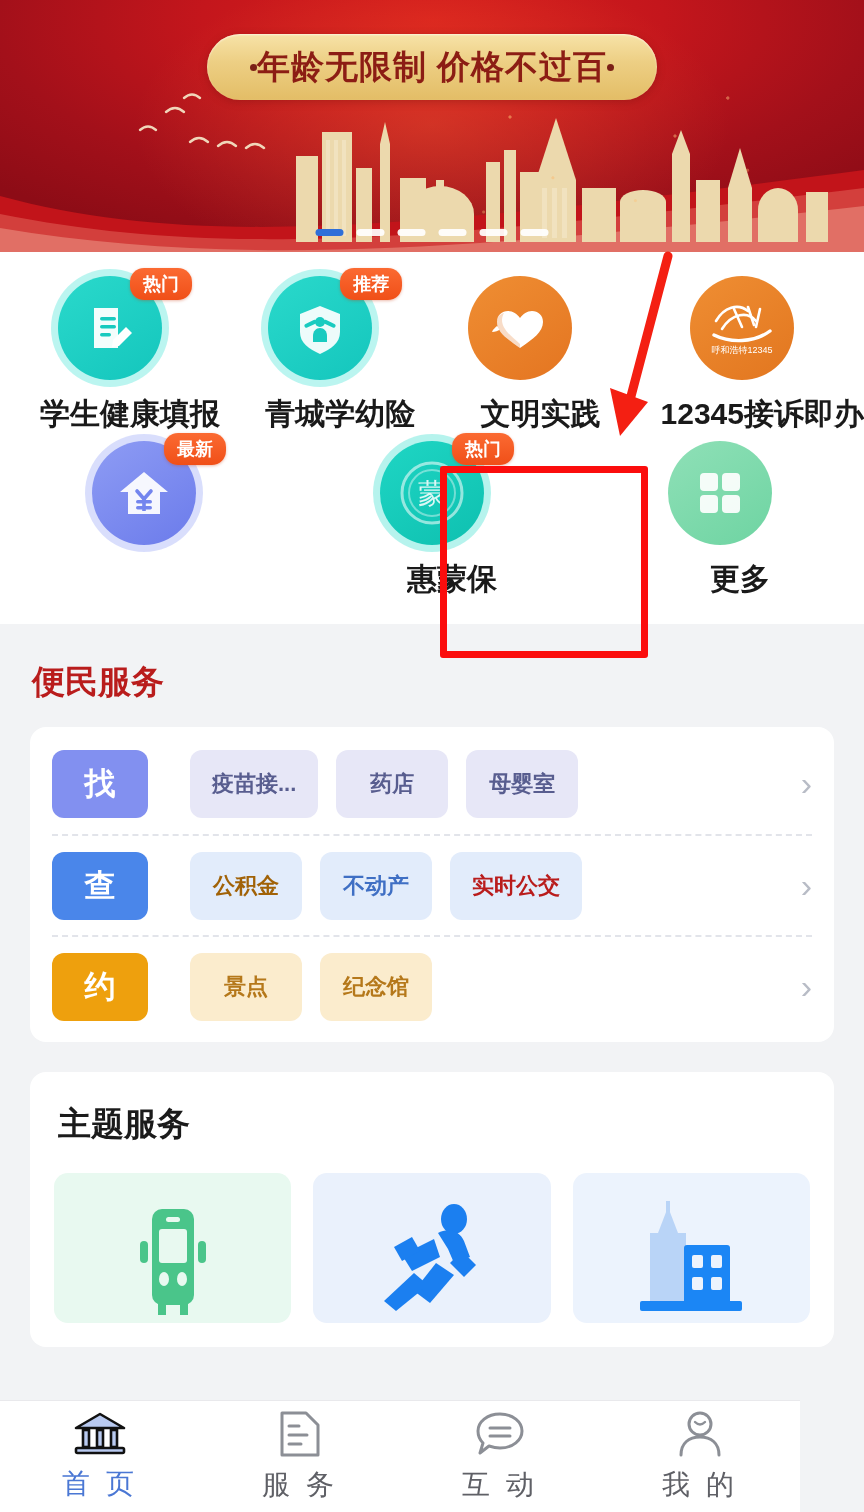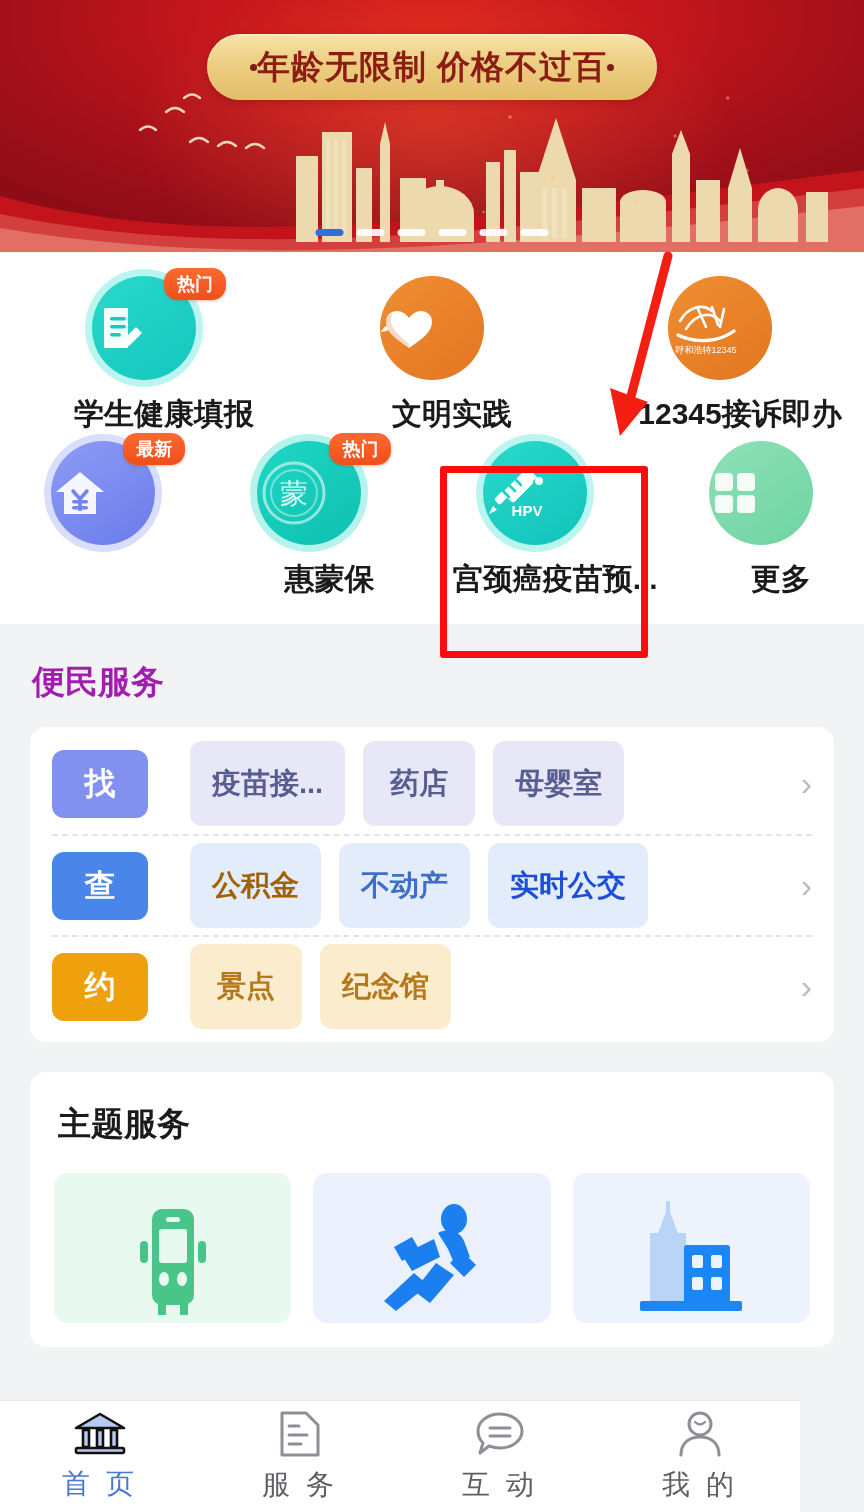--- a/index.html
+++ b/index.html
@@ -59,21 +59,21 @@
   
   .grid-wrap { background: #ffffff; padding: 24px 0 18px; }
   .grid-row { display: flex; }
   .grid-cell {
     flex: 1 1 25%; display: flex; flex-direction: column; align-items: center;
     position: relative; padding-bottom: 6px;
   }
   .icon-holder { position: relative; width: 104px; height: 104px; margin-bottom: 14px; }
   .icon-circle {
     width: 104px; height: 104px; border-radius: 50%;
-    display: flex; align-items: center; 
+    display: flex; align-items: center; justify-content: center;
     position: relative; z-index: 1;
   }
   .icon-glow {
     position: absolute; left: 50%; top: 50%; transform: translate(-50%,-50%);
     width: 118px; height: 118px; border-radius: 50%; z-index: 0; opacity: .38;
   }
   .badge {
     position: absolute; right: -30px; top: -8px; z-index: 3;
     background: linear-gradient(180deg, #fb6a32 0%, #f04f18 100%);
     color: #fff; font-size: 18px; font-weight: bold;
@@ -81,38 +81,38 @@
     box-shadow: 0 1px 3px rgba(200,60,20,.35);
   }
   .grid-label {
     font-size: 30px; font-weight: bold; color: #1a1a1a; white-space: nowrap;
     max-width: 216px; overflow: hidden; text-overflow: ellipsis; margin-left: 40px;
   }
 
   
   .section-pad { padding: 0 30px; }
   .section-title {
-    font-size: 33px; font-weight: bold; color: #a21caf;
+    font-size: 33px; font-weight: bold; color: #b91c1c;
     padding: 36px 0 22px 2px;
   }
   .card { background: #fff; border-radius: 16px; }
 
   .srv-card { padding: 6px 22px; }
   .srv-row { display: flex; align-items: center; height: 101px; }
   .srv-row + .srv-row { border-top: 2px dashed #e2e4ea; }
   .srv-tag {
     width: 96px; height: 68px; border-radius: 12px; flex: 0 0 auto;
     display: flex; align-items: center; justify-content: center;
     color: #fff; font-size: 31px; font-weight: bold;
   }
   .srv-chips { display: flex; align-items: center; gap: 18px; margin-left: 42px; flex: 1 1 auto; }
   .srv-chip {
-    height: 85px; border-radius: 12px; padding: 0 22px; min-width: 112px;
+    height: 68px; border-radius: 12px; padding: 0 22px; min-width: 112px;
     display: flex; align-items: center; justify-content: center;
-    font-size: 29px; font-weight: bold; white-space: nowrap;
+    font-size: 22px; font-weight: bold; white-space: nowrap;
   }
   .chev { color: #b8bcc6; font-size: 34px; margin-left: auto; padding-left: 10px; }
 
   .theme-card { margin-top: 30px; padding: 0 24px 24px; }
   .theme-head { font-size: 33px; font-weight: bold; color: #1b1b1b; padding: 30px 4px 26px; }
   .theme-grid { display: flex; gap: 22px; }
   .theme-item {
     flex: 1 1 0; height: 150px; border-radius: 14px;
     display: flex; align-items: flex-start; justify-content: center; padding-top: 26px;
     overflow: hidden;
@@ -230,20 +230,36 @@
               <rect x="18" y="25" width="16" height="3.4" rx="1.7" fill="#17cabf"></rect>
               <rect x="18" y="33" width="11" height="3.4" rx="1.7" fill="#17cabf"></rect>
               <path d="M31 40 L44 27 L50 33 L37 46 L30 47z" fill="#fff"></path>
             </svg>
           </div>
           <span class="badge">热门</span>
         </div>
         <div class="grid-label">学生健康填报</div>
       </div>
 
+      <div class="grid-cell">
+        <div class="icon-holder">
+          <div class="icon-glow" style="background:#4de4d8"></div>
+          <div class="icon-circle" style="background:linear-gradient(145deg,#2ad9cb,#14c6bd)">
+            <svg width="56" height="56" viewBox="0 0 56 56">
+              <path d="M28 6 L48 14 v18 c0 11-9 17-20 22 C17 49 8 43 8 32 V14z" fill="#fff" opacity=".92"></path>
+              <circle cx="28" cy="22" r="5" fill="#19cbc0"></circle>
+              <path d="M28 28 c-4 0-7 3-7 8 v6 h14 v-6 c0-5-3-8-7-8z" fill="#19cbc0"></path>
+              <rect x="12" y="22" width="13" height="4" rx="2" transform="rotate(-25 18 24)" fill="#19cbc0"></rect>
+              <rect x="31" y="22" width="13" height="4" rx="2" transform="rotate(25 38 24)" fill="#19cbc0"></rect>
+            </svg>
+          </div>
+          <span class="badge">推荐</span>
+        </div>
+        <div class="grid-label">青城学幼险</div>
+      </div>
 
       <div class="grid-cell">
         <div class="icon-holder">
           <div class="icon-circle" style="background:linear-gradient(145deg,#ef8e33,#e47521)">
             <svg width="58" height="52" viewBox="0 0 58 52">
               <path d="M29 46 C16 37 6 30 6 20 C6 13 11 9 17 9 c5 0 9 3 12 7 3-4 7-7 12-7 6 0 11 4 11 11 0 10-10 17-23 26z" fill="#fff"></path>
               <path d="M6 24 c-2 2-4 3-5 6 3 0 6-1 9-3z" fill="#fff"></path>
               <path d="M29 46 C16 37 6 30 6 20 C6 15 9 12 13 11 c-1 2-2 4-2 7 0 9 9 16 18 24z" fill="#e47521" opacity=".25"></path>
             </svg>
           </div>
@@ -297,43 +313,20 @@
               <circle cx="37" cy="37" r="30" fill="none" stroke="#fff" stroke-width="3" opacity=".55"></circle>
               <circle cx="37" cy="37" r="23" fill="none" stroke="#fff" stroke-width="2" opacity=".4"></circle>
               <text x="37" y="47" font-size="28" fill="#fff" text-anchor="middle" opacity=".85" font-family="'Liberation Sans',sans-serif">蒙</text>
             </svg>
           </div>
           <span class="badge">热门</span>
         </div>
         <div class="grid-label">惠蒙保</div>
       </div>
 
-      <div class="grid-cell">
-        <div class="icon-holder">
-          <div class="icon-glow" style="background:#4de4d8"></div>
-          <div class="icon-circle" style="background:linear-gradient(145deg,#2ad9cb,#10c3ba)">
-            <svg width="66" height="62" viewBox="0 0 66 62">
-              <g fill="#fff">
-                <rect x="20" y="18" width="30" height="15" rx="3" transform="rotate(-45 35 25)"></rect>
-                <rect x="12" y="32" width="12" height="8" rx="2" transform="rotate(-45 18 36)"></rect>
-                <path d="M47 8 l7 7 -5 5 -7-7z"></path>
-                <path d="M10 44 l-4 8 8-4z"></path>
-                <circle cx="56" cy="19" r="4" opacity=".9"></circle>
-              </g>
-              <g stroke="#1fd0c4" stroke-width="2.6" stroke-linecap="round">
-                <path d="M27 24 l5 5"></path>
-                  <path d="M33 18 l5 5"></path>
-                  <path d="M21 30 l5 5"></path>
-              </g>
-              <text x="44" y="54" font-size="15" font-weight="bold" fill="#fff" text-anchor="middle" font-family="'Liberation Sans',sans-serif">HPV</text>
-            </svg>
-          </div>
-        </div>
-        <div class="grid-label">宫颈癌疫苗预...</div>
-      </div>
 
       <div class="grid-cell">
         <div class="icon-holder">
           <div class="icon-circle" style="background:linear-gradient(145deg,#8fe0b7,#6ed4a2)">
             <svg width="52" height="52" viewBox="0 0 52 52">
               <g fill="#fff" opacity=".92">
                 <rect x="6" y="6" width="18" height="18" rx="4"></rect>
                 <rect x="28" y="6" width="18" height="18" rx="4"></rect>
                 <rect x="6" y="28" width="18" height="18" rx="4"></rect>
                 <rect x="28" y="28" width="18" height="18" rx="4"></rect>
@@ -359,21 +352,21 @@
           <div class="srv-chip" style="background:#e7e7f7;color:#585d8f">母婴室</div>
         </div>
         <div class="chev">›</div>
       </div>
 
       <div class="srv-row">
         <div class="srv-tag" style="background:#4a86ea">查</div>
         <div class="srv-chips">
           <div class="srv-chip" style="background:#e2ecfb;color:#a16207">公积金</div>
           <div class="srv-chip" style="background:#e2ecfb;color:#3f6fc4">不动产</div>
-          <div class="srv-chip" style="background:#e2ecfb;color:#1d4ed8">实时公交</div>
+          <div class="srv-chip" style="background:#e2ecfb;color:#b91c1c">实时公交</div>
         </div>
         <div class="chev">›</div>
       </div>
 
       <div class="srv-row">
         <div class="srv-tag" style="background:#eea00d">约</div>
         <div class="srv-chips">
           <div class="srv-chip" style="background:#fbeccd;color:#b5781a">景点</div>
           <div class="srv-chip" style="background:#fbeccd;color:#b5781a">纪念馆</div>
         </div>

